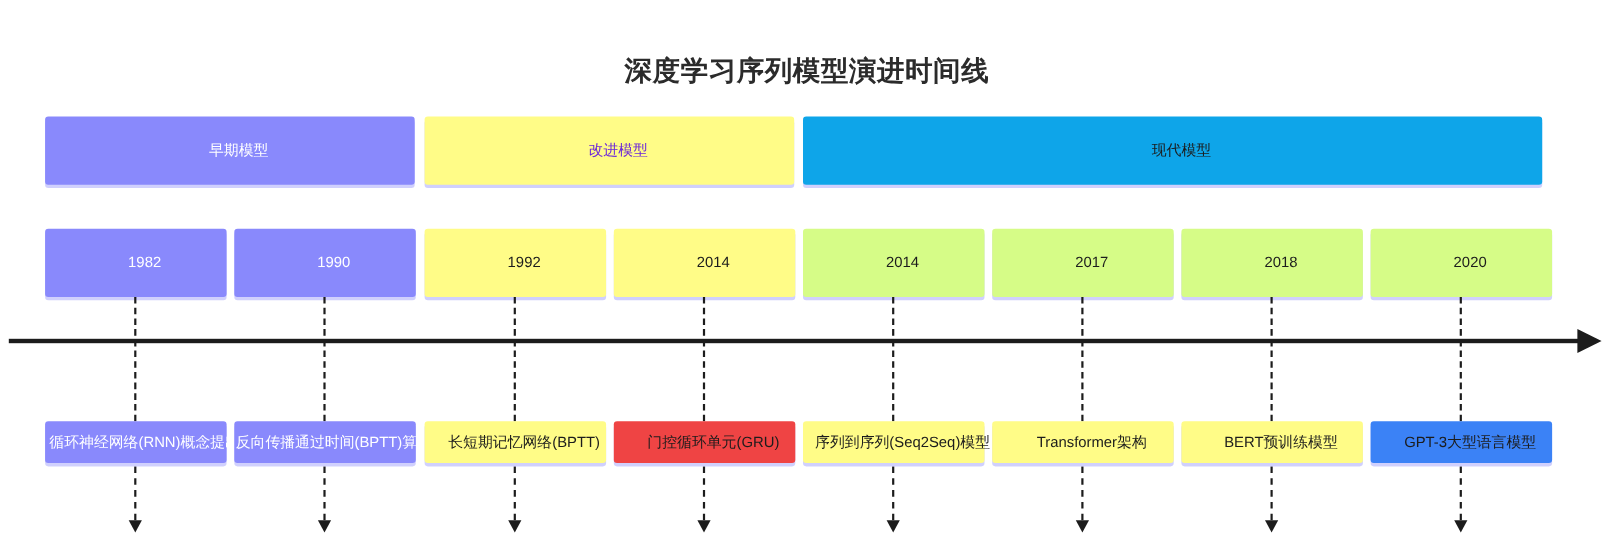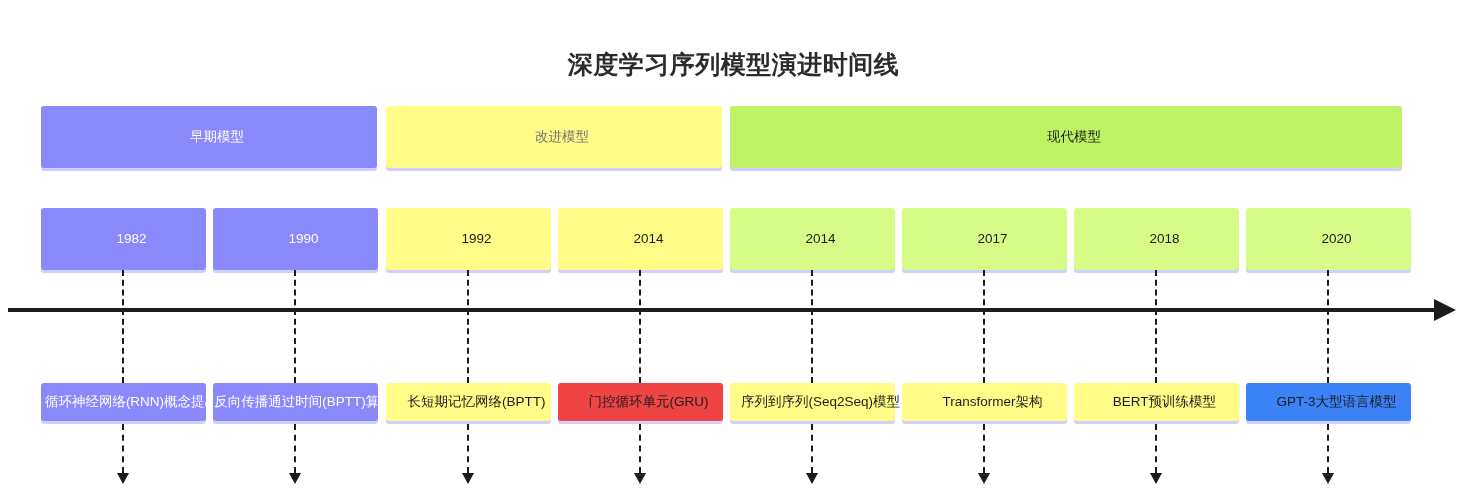--- a/index.html
+++ b/index.html
@@ -126,23 +126,23 @@
 
 <div id="timeline-root">
 
   <div class="chart-title">深度学习序列模型演进时间线</div>
 
   <div id="bands-layer">
       <div class="box band" style="left: 41px; width: 336px; background: rgb(137, 137, 252);">
         <span class="box-label" style="color: rgb(255, 255, 255);">早期模型</span>
       </div>
       <div class="box band" style="left: 386px; width: 336px; background: rgb(255, 252, 135);">
-        <span class="box-label" style="color: #737373;">改进模型</span>
-      </div>
-      <div class="box band" style="left: 730px; width: 672px; background: #bef264; justify-content: center;">
+        <span class="box-label" style="color: #6d28d9;">改进模型</span>
+      </div>
+      <div class="box band" style="left: 730px; width: 672px; background: #0ea5e9; justify-content: center;">
         <span class="box-label" style="color: rgb(28, 28, 28);">现代模型</span>
       </div>
     </div>
 
   <div id="years-layer">
       <div class="box year-box" style="left: 41px; width: 165px; background: rgb(137, 137, 252);">
         <span class="box-label" style="color: rgb(255, 255, 255);">1982</span>
       </div>
       <div class="box year-box" style="left: 213px; width: 165px; background: rgb(137, 137, 252);">
         <span class="box-label" style="color: rgb(255, 255, 255);">1990</span>

